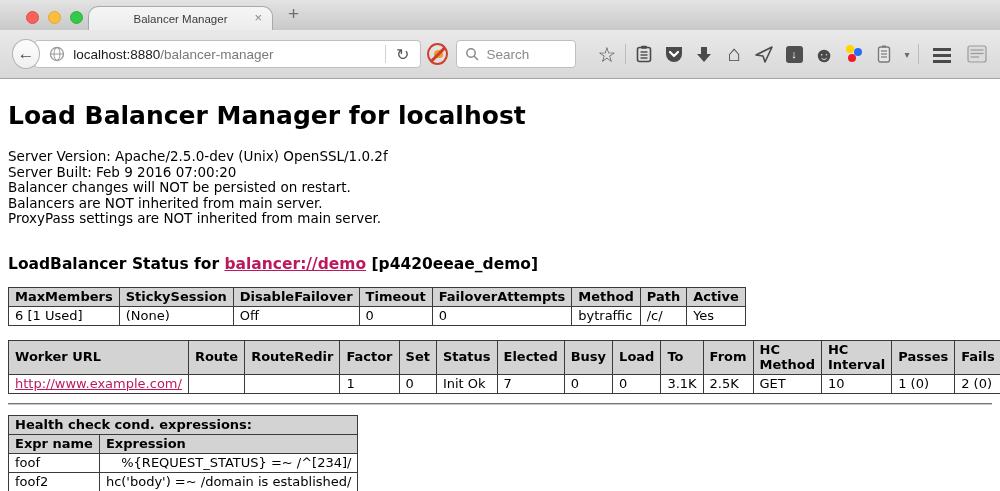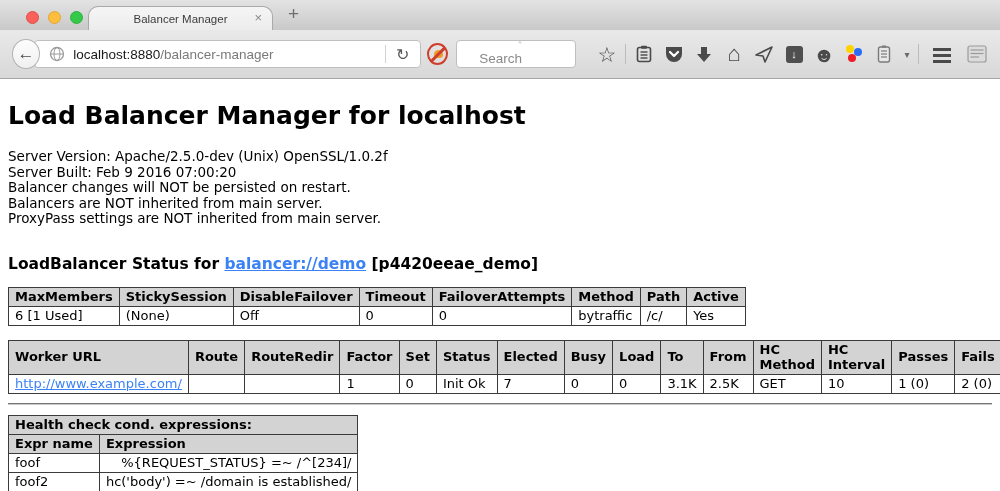--- a/index.html
+++ b/index.html
@@ -62,21 +62,21 @@
     position:absolute; left:-1px; top:8px; width:20px; height:2.5px;
     background:#cf3e2a; transform:rotate(-45deg);
   }
   .block-btn .ball {
     position:absolute; left:5px; top:5px; width:9px; height:8px;
     background:#ef9b2d; border-radius:50% 50% 40% 40%;
   }
   .searchbar {
     width:128px; height:28px; background:#fff;
     border:1px solid #bfbfbf; border-radius:4px;
-    display:flex; align-items:center; padding-left:8px; gap:6px;flex-direction:column;
+    display:flex; align-items:center; padding-left:8px; gap:6px;
   }
   .searchbar input {
     border:none; outline:none; width:85px; font-size:13.5px;
     font-family:"Liberation Sans",sans-serif; color:#444; background:transparent;
   }
   .searchbar input::placeholder { color:#8a8a8a; }
   .toolbar-icons { display:flex; align-items:center; margin-left:16px; gap:0; }
   .tbi { width:30px; display:flex; align-items:center; justify-content:center; color:#4a4a4a; }
   .glyph { font-size:19px; line-height:1; color:#4a4a4a; }
   .sep-line { width:1px; height:20px; background:#bcbcbc; margin:0 3px; }
@@ -90,21 +90,21 @@
   .hamburger { width:18px; height:3px; background:#4a4a4a; box-shadow:0 6px 0 #4a4a4a, 0 12px 0 #4a4a4a; margin-top:-10px; }
   .pagegrid { color:#9a9a9a; }
   
   .page {
     padding:0 8px; background:#fff; height:411px;
     font-family:"DejaVu Sans", sans-serif; color:#000;
   }
   .page h1 { font-size:25px; margin:22px 0 19px; font-weight:bold; letter-spacing:0; }
   .info-line { font-size:13.5px; line-height:15.5px; }
   .page h3 { font-size:15.5px; margin:28px 0 14px; font-weight:bold; }
-  a.plink { color:#3b82f6; text-decoration:underline; }
+  a.plink { color:#be185d; text-decoration:underline; }
   table { border-collapse:collapse; margin:0; }
   th, td {
     border:1px solid #3a3a3a; font-size:13px; padding:1px 6px 2px;
     text-align:left; height:18px; font-family:"DejaVu Sans", sans-serif;
   }
   th { background:#d3d3d3; font-weight:bold; }
   .worker-table { margin-top:14px; }
   .worker-table td.url-cell { text-align:left; }
   .health-table td.expr-cell { text-align:right; }
   hr.page-rule {

